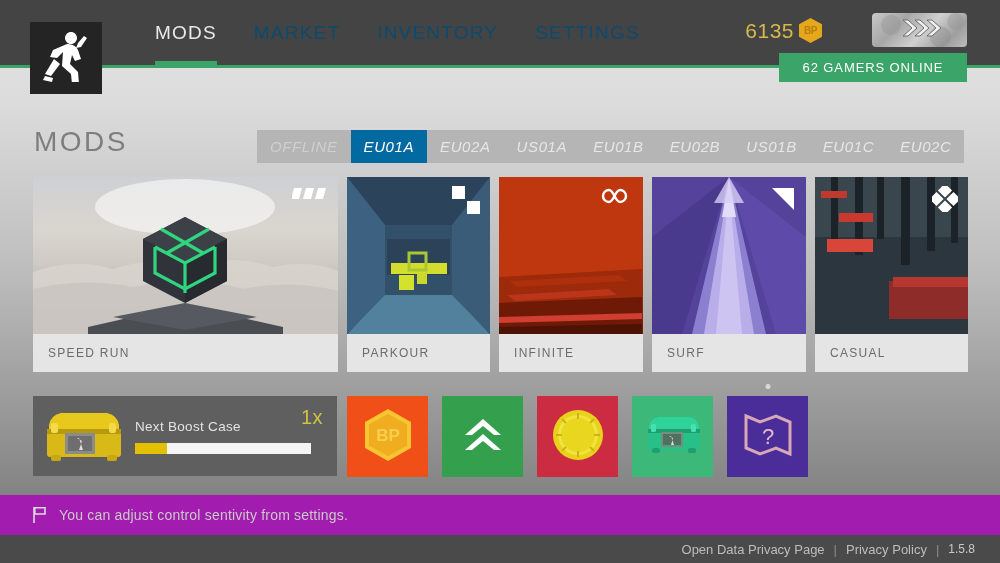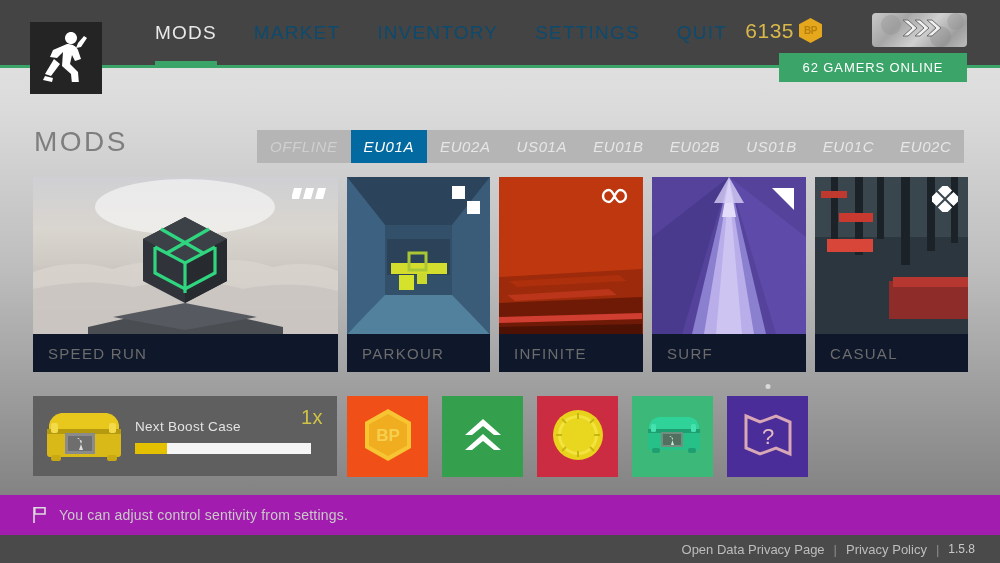--- a/index.html
+++ b/index.html
@@ -102,22 +102,22 @@
     font-style: italic;
   }
   .server-item.offline { color: #cfcfcf; }
   .server-item.active { background: #0369a1; color: #ffffff; }
 
   
   #cards { position: absolute; left: 33px; top: 177px; display: flex; gap: 9px; }
   .card { width: 0; cursor: pointer; }
   .card .thumb { position: relative; height: 157px; overflow: hidden; }
   .card .label {
-    height: 38px; background: #0f172a; display: flex; align-items: center;
-    padding-left: 15px; color: #6c6c6c; font-size: 15px; letter-spacing: 1.3px; text-align: right;
+    height: 38px; background: #e5e5e5; display: flex; align-items: center;
+    padding-left: 15px; color: #6c6c6c; font-size: 12px; letter-spacing: 1.3px; text-align: right;
   }
   .badge { position: absolute; top: 9px; right: 10px; }
 
   .thumb-speedrun {
     background: linear-gradient(to bottom, #cfd0d4 0%, #d9d5cf 33%, #cfcac4 55%, #b9b5b2 75%, #8f9296 100%);
   }
   .thumb-parkour { background: linear-gradient(to bottom, #2f4a63 0%, #3c5d79 45%, #4a6f8b 100%); }
   .thumb-infinite { background: linear-gradient(to bottom, #c23a12 0%, #b9330f 55%, #7e1c07 100%); }
   .thumb-surf { background: linear-gradient(to bottom, #5b4a9e 0%, #53409a 60%, #4c3a93 100%); }
   .thumb-casual { background: linear-gradient(to bottom, #2c3942 0%, #2a343c 50%, #1f282e 100%); }
@@ -188,23 +188,20 @@
       <span>MODS</span>
     </div>
   <div class="nav-item">
       <span>MARKET</span>
     </div>
   <div class="nav-item">
       <span>INVENTORY</span>
     </div>
   <div class="nav-item">
       <span>SETTINGS</span>
-    </div>
-  <div class="nav-item">
-      <span>QUIT</span>
     </div>
 </div>
 
 <div id="currency">
   <span id="currency-value">6135</span>
   <span class="bp-hex">
     <span class="hexshape"></span>
     <span>BP</span>
   </span>
 </div>

